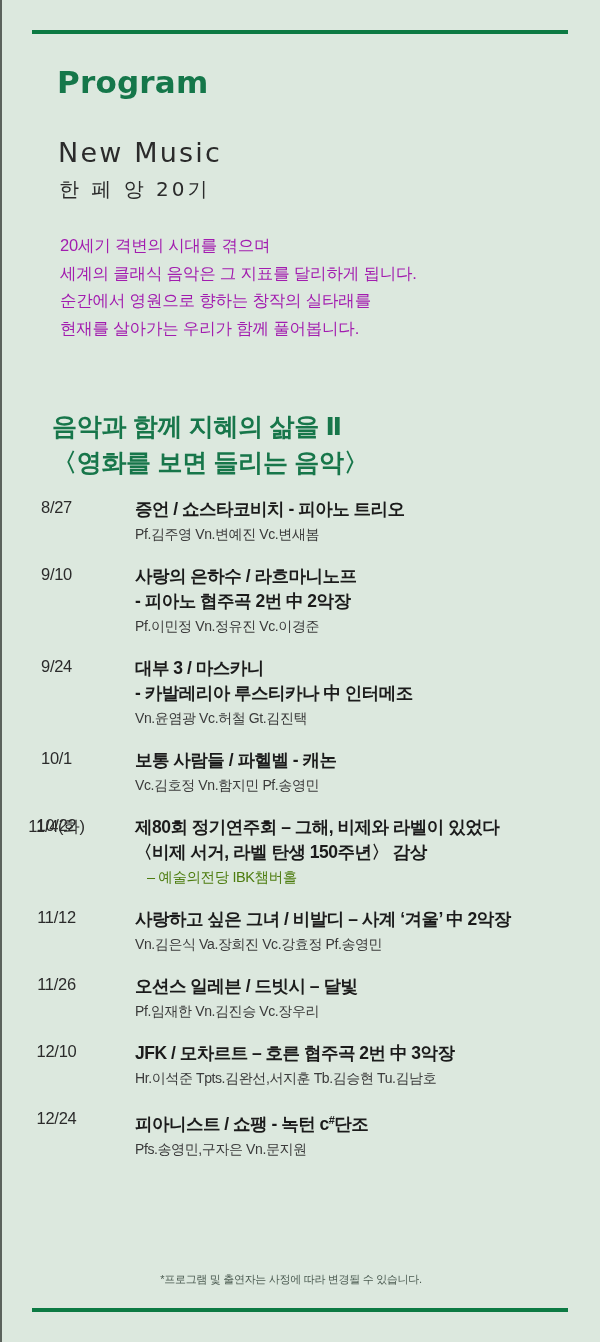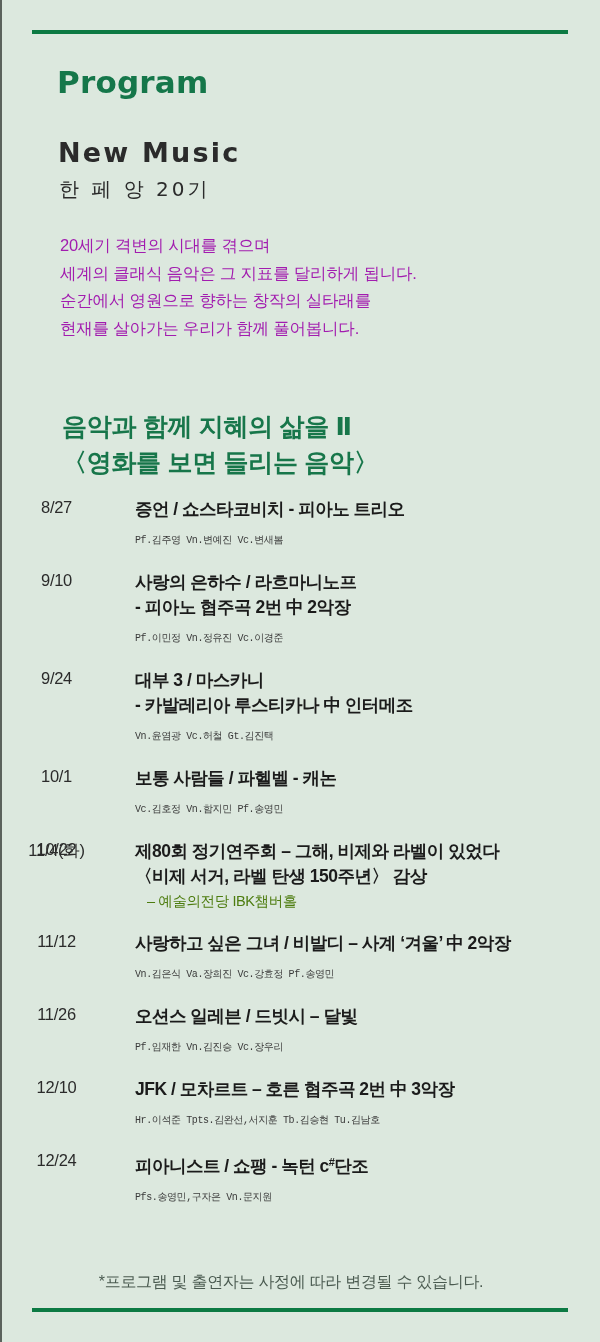--- a/index.html
+++ b/index.html
@@ -54,21 +54,21 @@
     font-family: "DejaVu Sans", sans-serif;
   }
 
   .newmusic {
     position: absolute;
     left: 58px; top: 137px;
     font-size: 27px;
     color: #2b2b2b;
     letter-spacing: 2.2px;
     font-family: "DejaVu Sans", sans-serif;
-    font-weight: 700;
+    font-weight: 400;
   }
   .hanpaeang {
     position: absolute;
     left: 59px; top: 176px;
     font-size: 20px;
     color: #2b2b2b;
     letter-spacing: 3.0px;
     font-family: "DejaVu Sans", sans-serif;
   }
 
@@ -78,21 +78,21 @@
     font-size: 16.5px;
     line-height: 27.5px;
     color: #a21caf;
     letter-spacing: -0.2px;
     font-weight: 400;
   }
   .intro div { white-space: nowrap; }
 
   .section-head {
     position: absolute;
-    left: 62px; top: 408px;
+    left: 52px; top: 408px;
     color: #17764a;
     font-size: 25px;
     font-weight: bold;
     line-height: 36px;
     letter-spacing: -0.3px;
   }
   .section-head div { white-space: nowrap; }
 
   .schedule {
     position: absolute;
@@ -141,36 +141,35 @@
   .entry .venue {
     font-size: 14.5px;
     color: #4d7c0f;
     line-height: 22px;
     letter-spacing: -0.4px;
     white-space: nowrap;
     margin-top: 1px;
     margin-left: 12px;
   }
   .entry .performers {
-    font-size: 10px;
+    font-size: 14px;
     color: #3a3a3a;
     line-height: 21px;
     letter-spacing: -0.4px;
     white-space: nowrap;
-    margin-top: 8px;
-    font-family: Liberation Mono, monospace;
+    margin-top: 2px;
   }
 
   .footnote {
     position: absolute;
     left: 0; top: 1272px;
     width: 600px;
     text-align: center;
     padding-right: 18px;
-    font-size: 16px;
+    font-size: 11px;
     color: #4a5a50;
     letter-spacing: -0.3px;
   }
 </style>
 </head>
 <body>
 
 <div class="edge-strip"></div>
 
 <div class="sheet">

